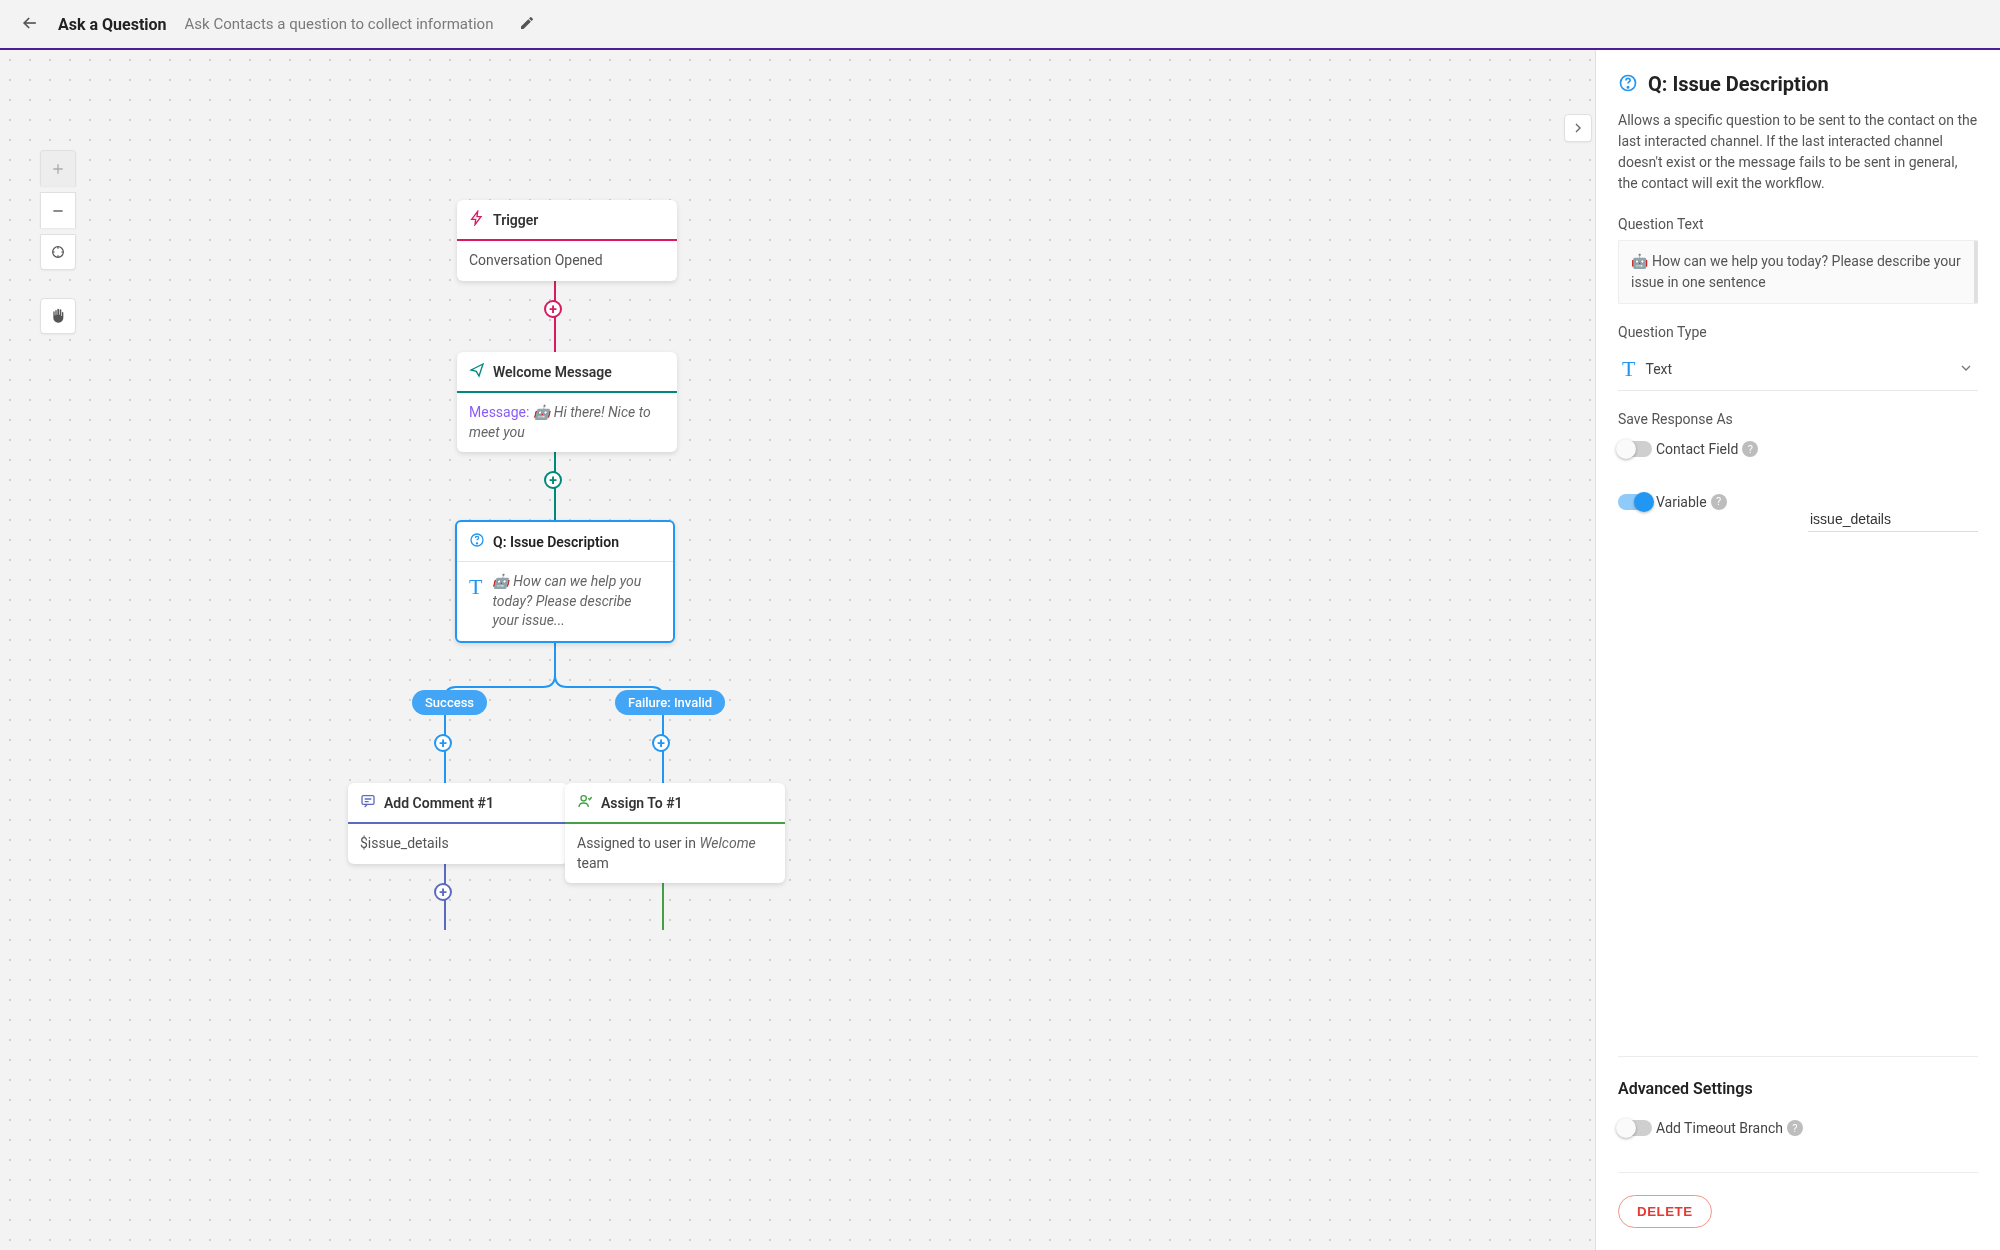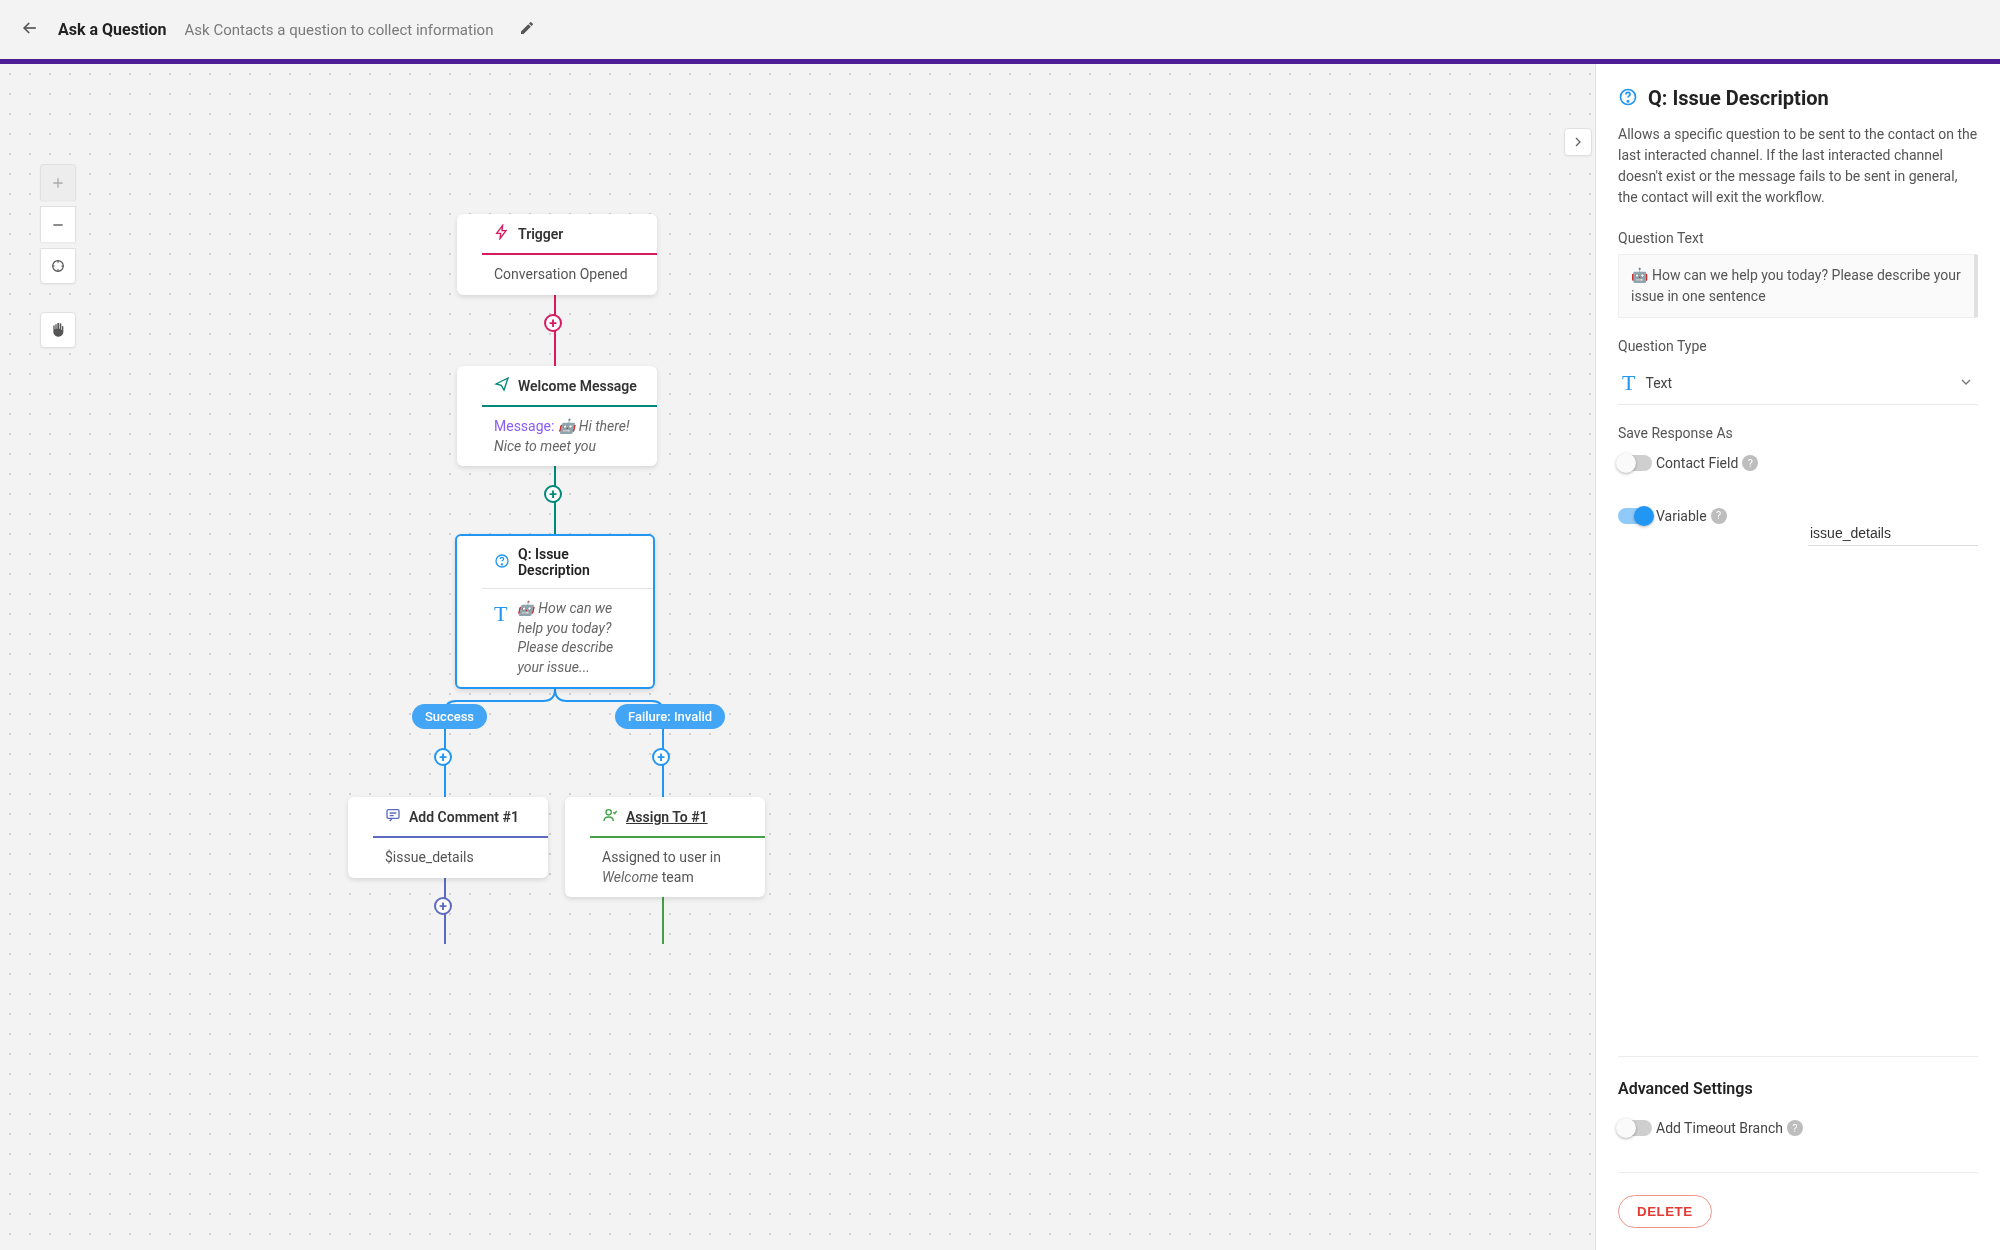--- a/index.html
+++ b/index.html
@@ -1,20 +1,20 @@
 <!DOCTYPE html>
 <html><head>
 <meta charset="utf-8">
 <style>
 * { box-sizing: border-box; margin: 0; padding: 0; }
 html, body { width: 100%; height: 100%; font-family: -apple-system, BlinkMacSystemFont, "Segoe UI", Roboto, sans-serif; font-size: 14px; color: #333; }
 body { display: flex; flex-direction: column; background: #f3f3f3; overflow: hidden; }
 
 
-.header { height: 64px; display: flex; align-items: center; padding: 0 20px; background: #f3f3f3; border-bottom: 5px solid #4c1d95; }
+.header { height: 50px; display: flex; align-items: center; padding: 0 20px; background: #f3f3f3; border-bottom: 2px solid #4c1d95; }
 .header-left { display: flex; align-items: center; gap: 18px; flex: 1; }
 .back-icon { cursor: pointer; color: #555; }
 .title { font-weight: 700; font-size: 16px; color: #222; }
 .subtitle { color: #7a7a7a; font-size: 15px; }
 .pencil-icon { color: #555; margin-left: 8px; cursor: pointer; }
 .header-right { display: flex; align-items: center; gap: 18px; }
 .last-updated { color: #8a8a8a; font-size: 14px; }
 .btn { border: none; border-radius: 6px; padding: 10px 20px; font-weight: 600; font-size: 14px; letter-spacing: 0.5px; cursor: pointer; }
 .btn-save { background: #2196f3; color: #fff; }
 .btn-publish { background: #1e8e3e; color: #fff; }
@@ -64,38 +64,38 @@
 .help-dot { width: 16px; height: 16px; border-radius: 50%; background: #bdbdbd; color: #fff; font-size: 11px; display:flex; align-items:center; justify-content:center; cursor: help; }
 .var-input { margin-left: auto; border: none; border-bottom: 1px solid #ddd; padding: 4px 2px; font-size: 14px; width: 170px; outline: none; color:#333;margin-top:36px; }
 
 .panel-divider { height: 1px; background: #ececec; margin: 0 22px; }
 .panel-section { padding: 22px; }
 .adv-title { font-size: 16px; font-weight: 600; color: #222; margin-bottom: 22px; }
 .delete-btn { border: 1px solid #f1948a; color: #e53935; background: #fff; border-radius: 18px; padding: 8px 18px; font-weight: 600; letter-spacing: 0.5px; cursor: pointer; }
 
 
 .flow { position: absolute; left: 0; top: 0; width: 100%; height: 100%; }
-.node { position: absolute; width: 200px; background: #fff; border-radius: 6px; box-shadow: 0 2px 5px rgba(0,0,0,0.12); overflow: hidden; padding-left: 25px; }
+.node { position: absolute; width: 220px; background: #fff; border-radius: 6px; box-shadow: 0 2px 5px rgba(0,0,0,0.12); overflow: hidden; }
 .node .nhead { display: flex; align-items: center; gap: 8px; padding: 10px 12px; font-weight: 600; font-size: 14px; }
 .node .nbody { padding: 10px 12px; color: #555; font-size: 14px; line-height: 1.4; }
 .node .nbody .msg-label { color:#8b5cf6; }
 .italic { font-style: italic; color: #666; }
 .node.trigger { border-top: 0; }
 .node.trigger .nhead { border-bottom: 2px solid #d81b60; }
 .trigger-icon { color:#d81b60; }
 .node.msg .nhead { border-bottom: 2px solid #00897b; }
 .msg-icon { color:#00897b; }
 .node.q { border: 2px solid #2196f3; }
 .node.q .nhead { border-bottom: 1px solid #e3e3e3; color:#222;}
 .q-icon { color:#2196f3; }
 .node.q .nbody { display:flex; gap:10px; align-items:flex-start; }
 .type-glyph { color:#2196f3; font-family: serif; font-size:22px; line-height:1; padding-top:4px;}
 .node.comment .nhead { border-bottom: 2px solid #5c6bc0; }
 .comment-icon { color:#5c6bc0; }
-.node.assign .nhead { border-bottom: 2px solid #43a047; text-decoration: underline; }
+.node.assign .nhead { border-bottom: 2px solid #43a047; }
 .assign-icon { color:#43a047; }
 
 .add-circle { position:absolute; width:18px; height:18px; border-radius:50%; background:#fff; display:flex; align-items:center; justify-content:center; cursor:pointer; font-size:14px; font-weight:700; }
 .add-circle.pink { border:2px solid #d81b60; color:#d81b60; }
 .add-circle.teal { border:2px solid #00897b; color:#00897b; }
 .add-circle.blue { border:2px solid #2196f3; color:#2196f3; }
 .add-circle.indigo { border:2px solid #5c6bc0; color:#5c6bc0; }
 .pill { position:absolute; padding:5px 13px; border-radius: 14px; color:#fff; font-size:13px; font-weight:500; background:#42a5f5; white-space: nowrap; }
 svg.icon20 { width:20px; height:20px; }
 svg.icon16 { width:16px; height:16px; }

